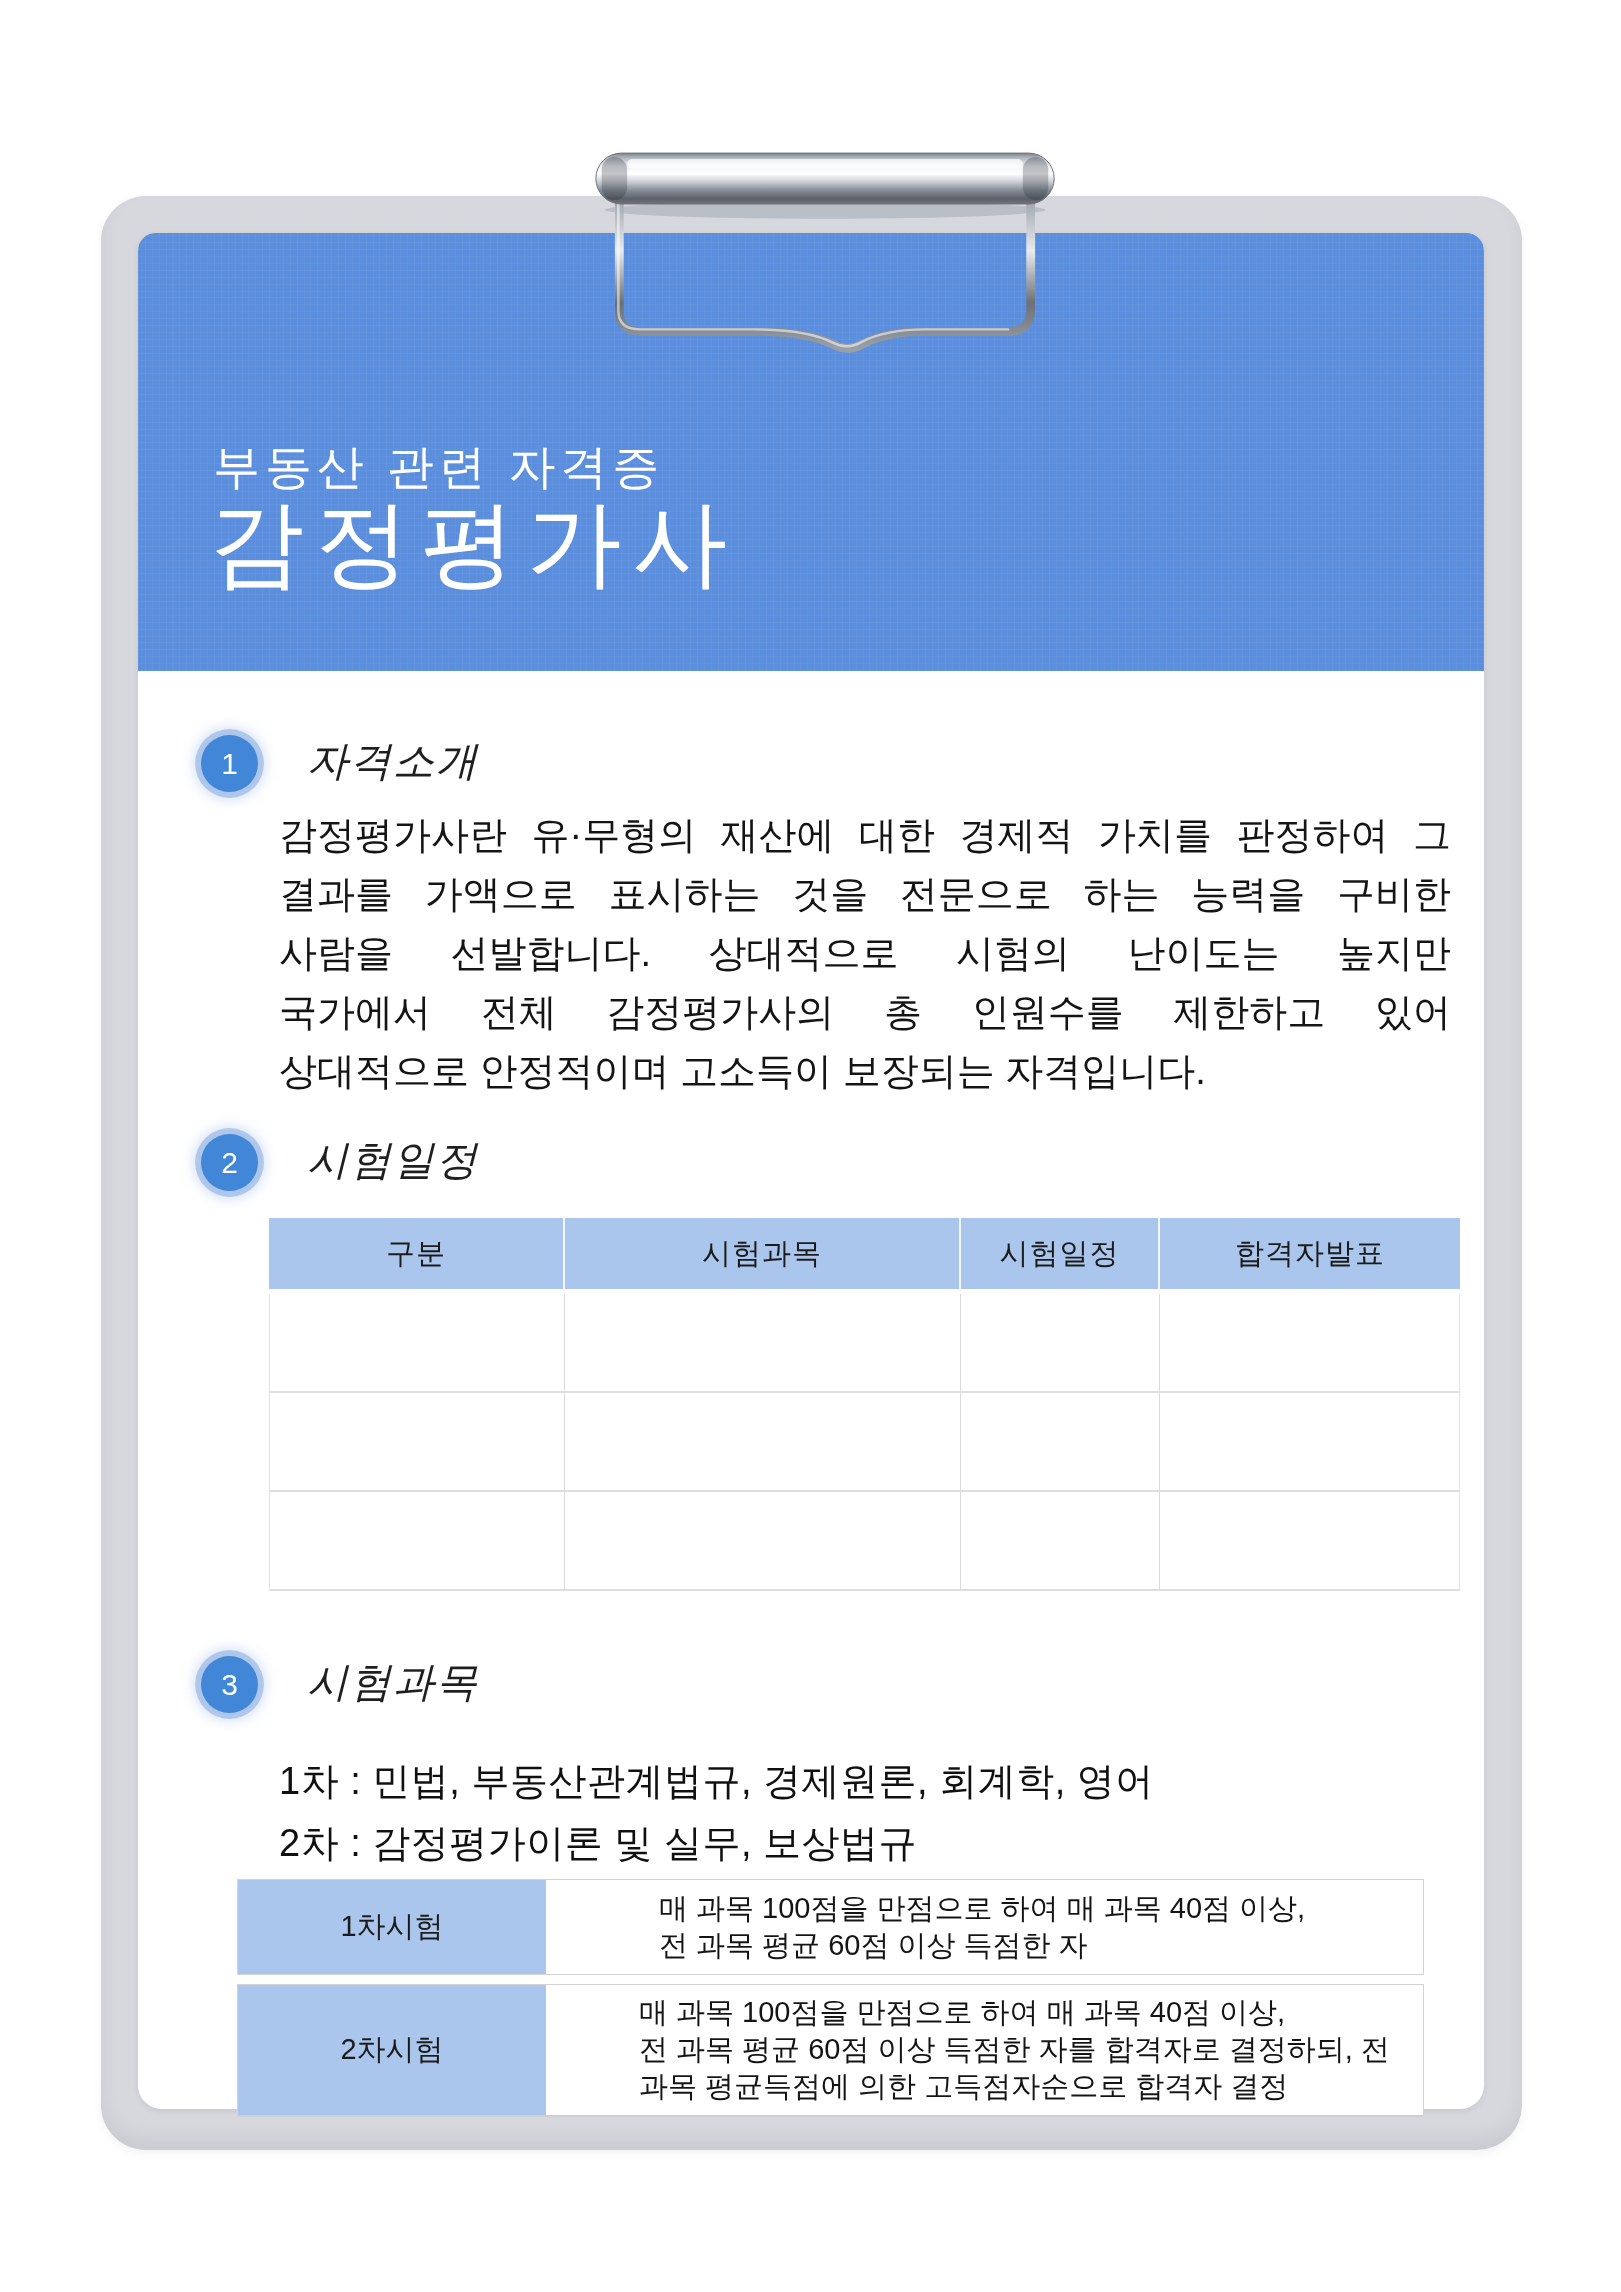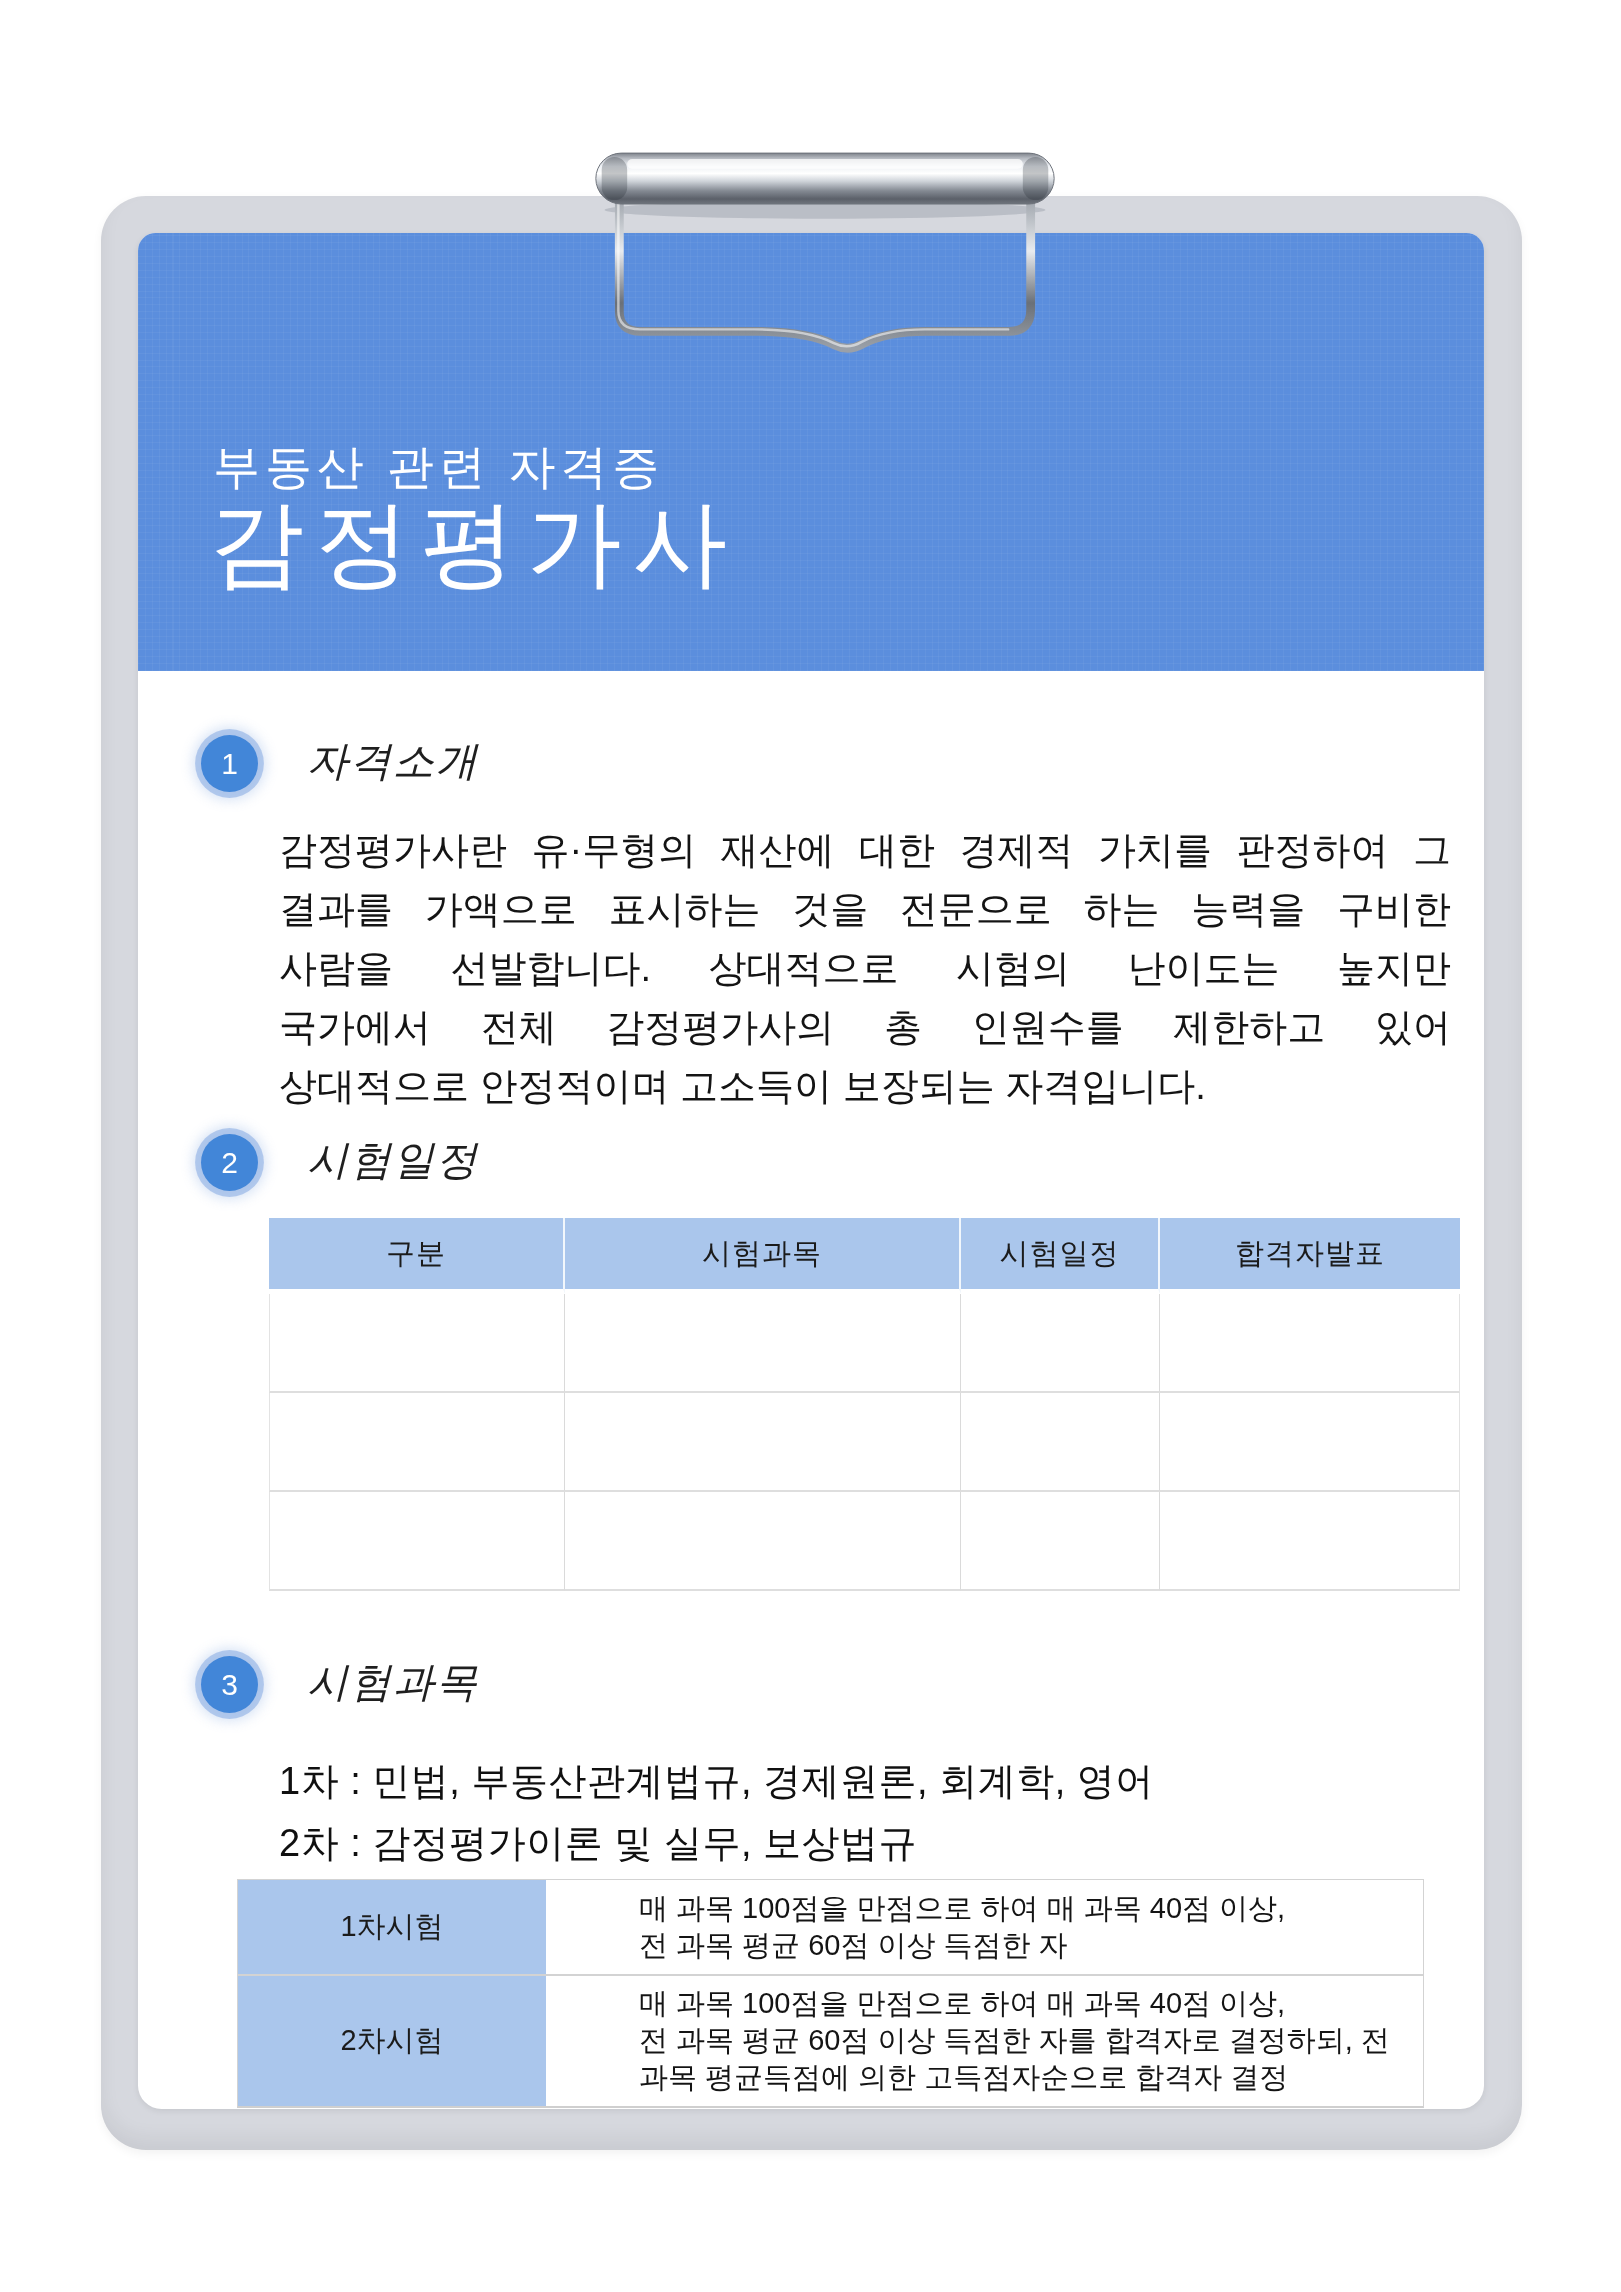--- a/index.html
+++ b/index.html
@@ -57,21 +57,21 @@
   .sec-heading{
     position:absolute;font-size:41px;color:#1f1f1f;letter-spacing:2px;line-height:1.1;font-style:italic;
   }
   .sec-heading.h1{left:169px;top:506px;}
   .sec-heading.h2{left:169px;top:905px;}
   .sec-heading.h3{left:169px;top:1427px;}
 
   
   .intro-par{
     position:absolute;left:141px;top:573px;width:1172px;
-    font-size:38px;line-height:59px;color:#141414;word-break:keep-all;margin-top:15px;
+    font-size:38px;line-height:59px;color:#141414;word-break:keep-all;
   }
   .pline.just{text-align:justify;text-align-last:justify;}
 
   
   .sched-wrap{position:absolute;left:99px;top:985px;padding-left:32px;}
   table.sched{border-collapse:separate;border-spacing:0;table-layout:fixed;width:1191px;}
   .sched col.c1{width:296px;}
   .sched col.c2{width:396px;}
   .sched col.c3{width:199px;}
   .sched col.c4{width:300px;}
@@ -90,21 +90,21 @@
 
   
   .subject-lines{
     position:absolute;left:141px;top:1517px;
     font-size:38px;line-height:62px;color:#101010;letter-spacing:0.5px;
   }
   .subjects-table{position:absolute;left:99px;top:1646px;width:1187px;}
   .t2row{
     display:flex;background:#ffffff;border:1px solid #d3d3d3;box-sizing:border-box;
   }
-  .t2row.r1{min-height:92px;margin-bottom:0;}
+  .t2row.r1{min-height:92px;margin-bottom:9px;gap:20px;}
   .t2row.r2{min-height:122px;border-bottom:2px solid #cfcfcf;}
   .t2label{
     flex:none;width:308px;background:#aac6ec;border-right:3.9px solid #ffffff;
     display:flex;align-items:center;justify-content:center;
     font-size:29px;color:#1b1b1b;
   }
   .t2desc{
     flex:1;display:flex;flex-direction:column;justify-content:center;
     padding:9.8px 19.6px 9.8px 90px;font-size:29px;line-height:37px;color:#141414;
   }

